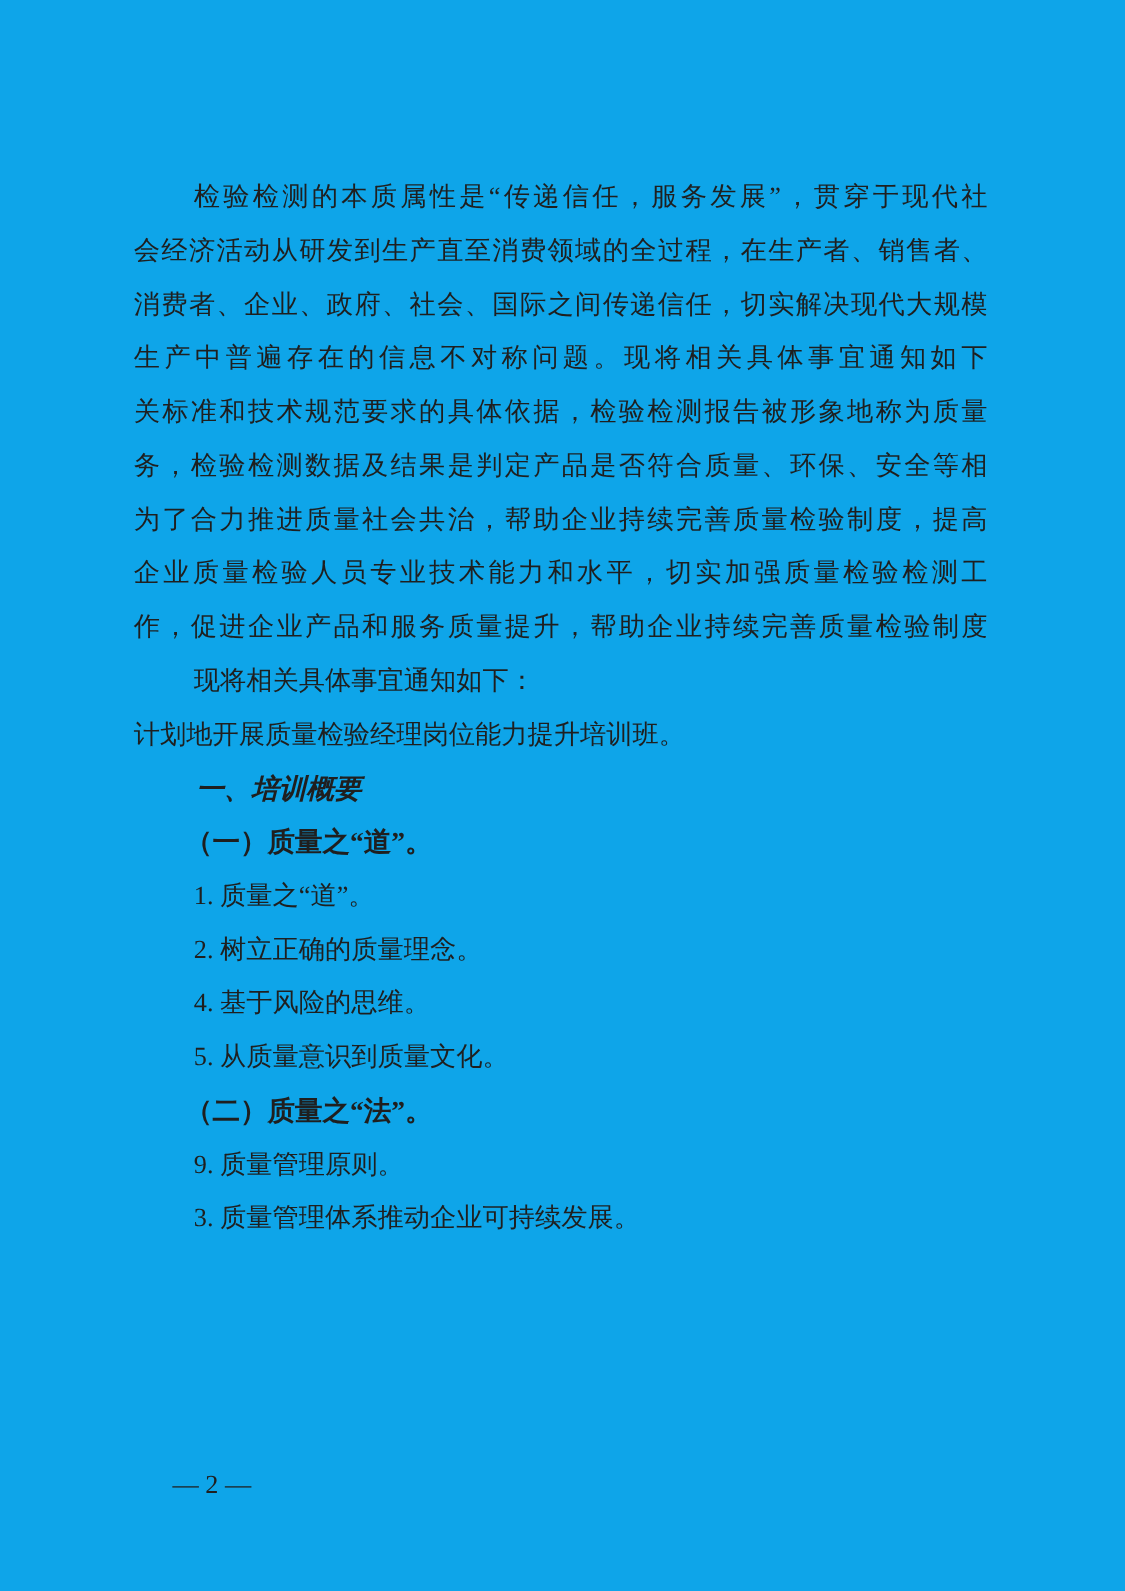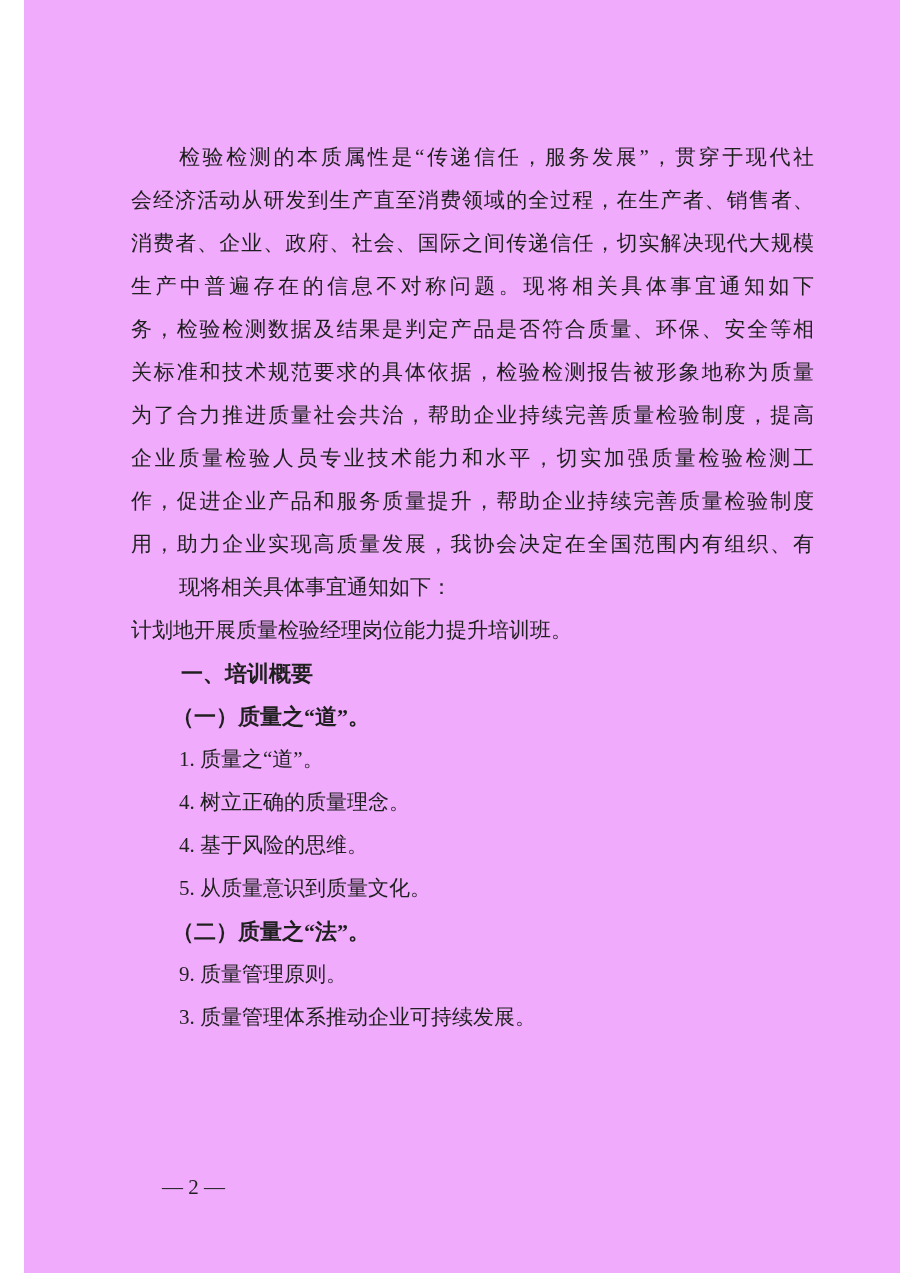--- a/index.html
+++ b/index.html
@@ -9,22 +9,21 @@
     height: 1273px;
     position: relative;
     background: #ffffff;
     color: #1f1f1f;
     font-family: "Liberation Serif", "DejaVu Serif", serif;
     overflow: hidden;
   }
   .page {
     position: absolute;
     inset: 0;
-    background: #f0abfc;
-    margin-left: 24px;
+    background: #0ea5e9;
   }
   .content {
     position: absolute;
     left: 107px;
     top: 136px;
     width: 683px;
   }
   .ln {
     height: 43px;
     line-height: 43px;
@@ -37,20 +36,21 @@
     text-align-last: justify;
     -moz-text-align-last: justify;
     text-justify: inter-character;
   }
   .ind  { text-indent: 48px; }
   .h1 {
     font-family: "Liberation Sans", "DejaVu Sans", sans-serif;
     font-weight: 700;
     font-size: 22px;
     text-indent: 50px;
+    font-style: italic;
   }
   .h2 {
     font-weight: 700;
     font-size: 22px;
     text-indent: 41px;
   }
   .item { text-indent: 48px; }
   .footer {
     position: absolute;
     left: 138px;
@@ -64,35 +64,34 @@
 </head>
 <body>
 
 <div class="page">
   <div class="content">
 
     <div class="ln j ind">检验检测的本质属性是“传递信任，服务发展”，贯穿于现代社</div>
     <div class="ln j">会经济活动从研发到生产直至消费领域的全过程，在生产者、销售者、</div>
     <div class="ln j">消费者、企业、政府、社会、国际之间传递信任，切实解决现代大规模</div>
     <div class="ln j">生产中普遍存在的信息不对称问题。现将相关具体事宜通知如下</div>
+    <div class="ln j">关标准和技术规范要求的具体依据，检验检测报告被形象地称为质量</div>
     <div class="ln j">务，检验检测数据及结果是判定产品是否符合质量、环保、安全等相</div>
-    <div class="ln j">关标准和技术规范要求的具体依据，检验检测报告被形象地称为质量</div>
     <div class="ln j">为了合力推进质量社会共治，帮助企业持续完善质量检验制度，提高</div>
     <div class="ln j">企业质量检验人员专业技术能力和水平，切实加强质量检验检测工</div>
     <div class="ln j">作，促进企业产品和服务质量提升，帮助企业持续完善质量检验制度</div>
-    <div class="ln j">用，助力企业实现高质量发展，我协会决定在全国范围内有组织、有</div>
     <div class="ln ind">现将相关具体事宜通知如下：</div>
 
     <div class="ln">计划地开展质量检验经理岗位能力提升培训班。</div>
 
     <div class="ln h1">一、培训概要</div>
 
     <div class="ln h2">（一）质量之“道”。</div>
     <div class="ln item">1. 质量之“道”。</div>
-    <div class="ln item">4. 树立正确的质量理念。</div>
+    <div class="ln item">2. 树立正确的质量理念。</div>
     <div class="ln item">4. 基于风险的思维。</div>
     <div class="ln item">5. 从质量意识到质量文化。</div>
 
     <div class="ln h2">（二）质量之“法”。</div>
     <div class="ln item">9. 质量管理原则。</div>
     <div class="ln item">3. 质量管理体系推动企业可持续发展。</div>
 
   </div>
 
   <div class="footer">— 2 —</div>

